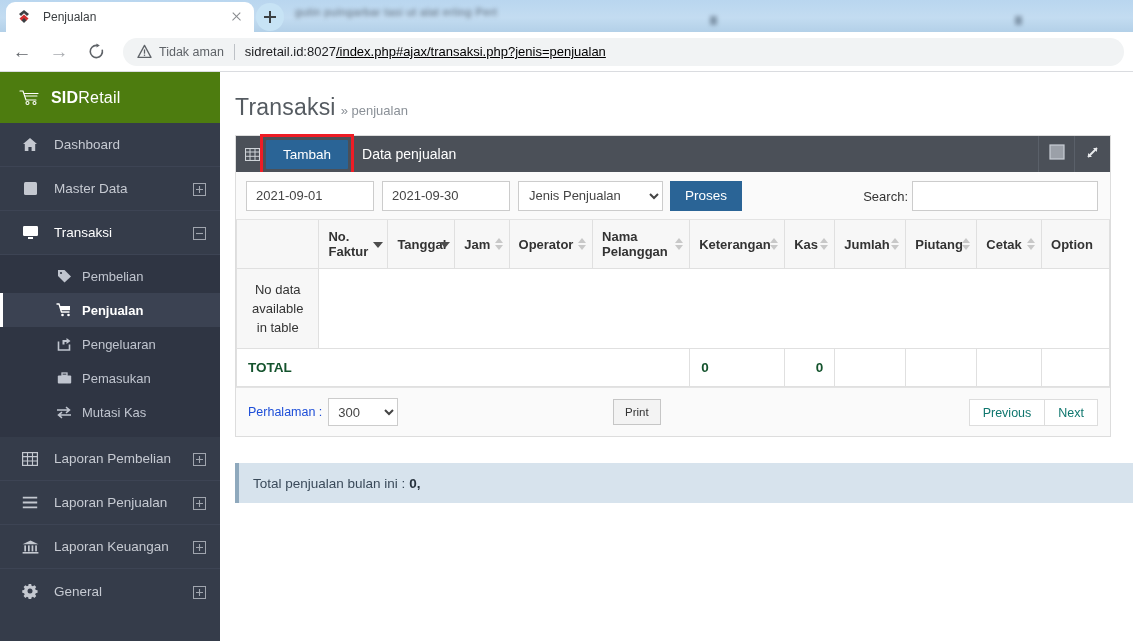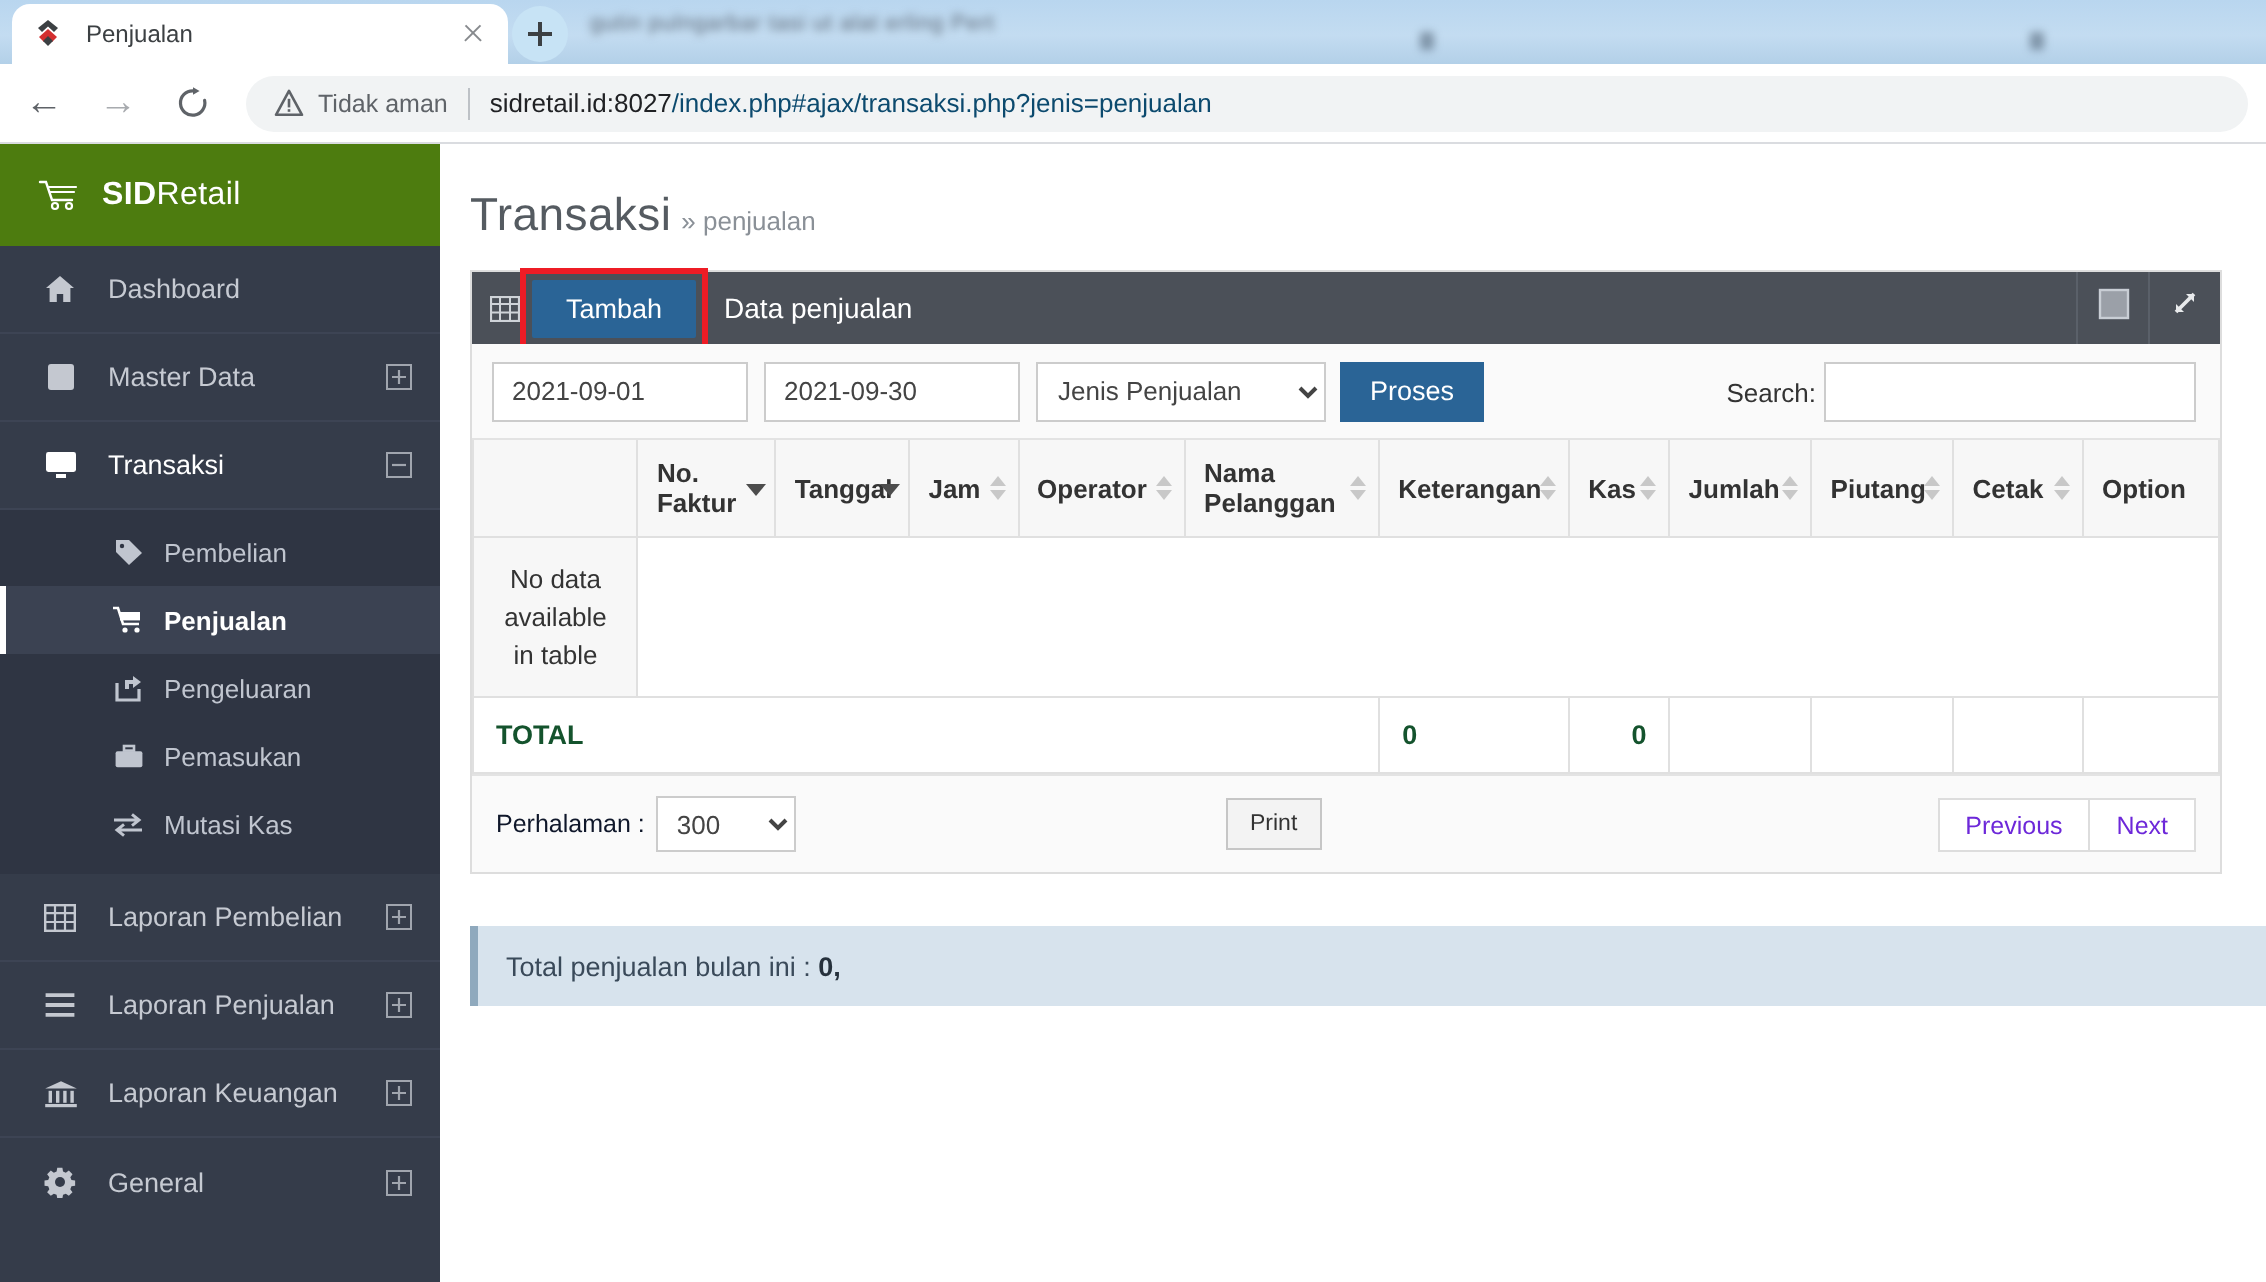--- a/index.html
+++ b/index.html
@@ -108,21 +108,21 @@
   .insecure-label {
     font-size: 12.5px; color: #5f6368; white-space: nowrap;
   }
   .omni-sep {
     width: 1px; height: 16px; background: #bdc1c6; margin: 0 10px;
   }
   .omni-url {
     font-size: 13px; color: #202124; white-space: nowrap;
   }
   .omni-url .host { color: #202124; }
-  .omni-url .rest { color: #0c4a6e; }
+  .omni-url .rest { color: #000000; text-decoration: underline; }
 
   
   .viewport {
     position: absolute; top: 72px; left: 0;
     width: 1133px; height: 569px;
     background: #ffffff; overflow: hidden;
   }
 
   
   .sidebar {
@@ -322,36 +322,36 @@
     font-weight: bold; font-size: 13.5px; color: #14532d;
     height: 38px; background: #ffffff;
   }
   td.num-right { text-align: right; }
 
   .panel-foot {
     background: #fafafa; border-top: 1px solid #e3e3e3;
     height: 49px; display: flex; align-items: center;
     padding: 0 12px; position: relative;
   }
-  .perhal-label { font-size: 12.5px; color: #0f172a; margin-right: 6px; }
+  .perhal-label { font-size: 12.5px; color: #1d4ed8; margin-right: 6px; }
   .perhal-sel {
     width: 70px; height: 28px; border: 1px solid #cccccc;
     background: #ffffff; font-size: 13px; color: #444;
     padding: 0 5px; font-family: "Liberation Sans", sans-serif;
   }
   .btn-print {
     position: absolute; left: 377px; top: 11px;
     height: 26px; border: 1px solid #c6c6c6; background: #f3f3f3;
     font-size: 11.5px; color: #333; padding: 0 11px; cursor: pointer;
     font-family: "Liberation Sans", sans-serif;
   }
   .pager { position: absolute; right: 12px; top: 11px; display: flex; }
   .pager-btn {
     height: 27px; border: 1px solid #dddddd; background: #ffffff;
-    font-size: 12.5px; color: #6d28d9; padding: 0 13px;
+    font-size: 12.5px; color: #0f766e; padding: 0 13px;
     display: flex; align-items: center; cursor: pointer;
   }
   .pager-btn + .pager-btn { border-left: none; }
 
   .info-panel {
     margin: 26px 0 0 15px; width: 1133px;
     background: #d7e3ed; border-left: 4px solid #8fa9bd;
     height: 40px; display: flex; align-items: center;
     padding-left: 14px;
   }

